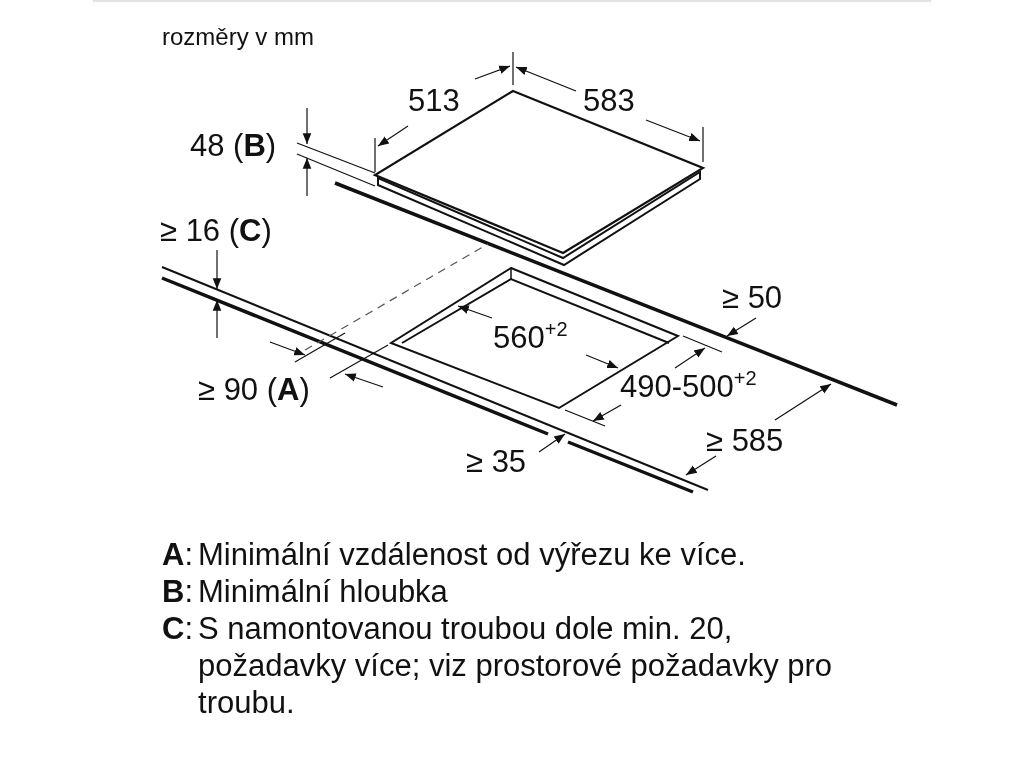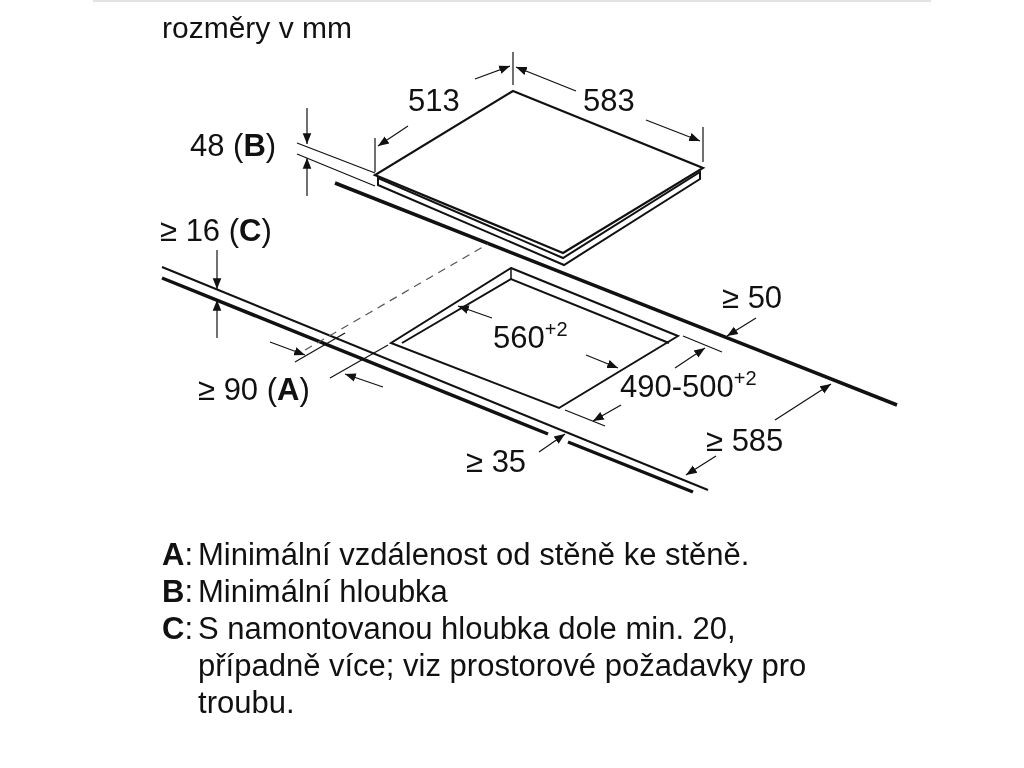--- a/index.html
+++ b/index.html
@@ -1,19 +1,19 @@
 <!DOCTYPE html>
 <html><head>
   <meta charset="utf-8">
   <style>
     html, body { margin: 0; padding: 0; background: #ffffff; }
     body { width: 1024px; height: 768px; position: relative; overflow: hidden;
            font-family: "Liberation Sans", sans-serif; color: #111; }
     .topline { position: absolute; left: 93px; top: 0; width: 838px; height: 2px; background: #e2e2e2; }
-    .title { position: absolute; left: 162px; top: 10px; font-size: 30px; line-height: 36px; }
+    .title { position: absolute; left: 162px; top: 19px; font-size: 24px; line-height: 36px; }
     svg.diagram { position: absolute; left: 0; top: 0; }
     .dim { font-family: "Liberation Sans", sans-serif; font-size: 31px; fill: #111; }
     .dim .b { font-weight: bold; }
     .sup { font-size: 20px; }
     .legend { position: absolute; left: 162px; top: 536px; font-size: 31px; line-height: 37px; }
     .legend-row { display: flex; }
     .legend-key { font-weight: bold; }
     .legend-colon { margin-right: 5px; }
     .legend-text { width: 640px; }
   </style>
@@ -118,25 +118,25 @@
   <g stroke="#111" stroke-width="1.2" fill="none">
     <line x1="539" y1="452" x2="565" y2="434" marker-end="url(#arr)"></line>
   </g>
   <text class="dim" x="466" y="472">≥ 35</text>
 </svg>
 
 <div class="legend">
   <div class="legend-row">
     <span class="legend-key">A</span>
       <span class="legend-colon">:</span>
-    <span class="legend-text">Minimální vzdálenost od stěně ke stěně.</span>
+    <span class="legend-text">Minimální vzdálenost od výřezu ke více.</span>
   </div>
   <div class="legend-row">
     <span class="legend-key">B</span>
       <span class="legend-colon">:</span>
     <span class="legend-text">Minimální hloubka</span>
   </div>
   <div class="legend-row">
     <span class="legend-key">C</span>
       <span class="legend-colon">:</span>
-    <span class="legend-text">S namontovanou hloubka dole min. 20, případně více; viz prostorové požadavky pro troubu.</span>
+    <span class="legend-text">S namontovanou troubou dole min. 20, požadavky více; viz prostorové požadavky pro troubu.</span>
   </div>
 </div>
 
 </body></html>

